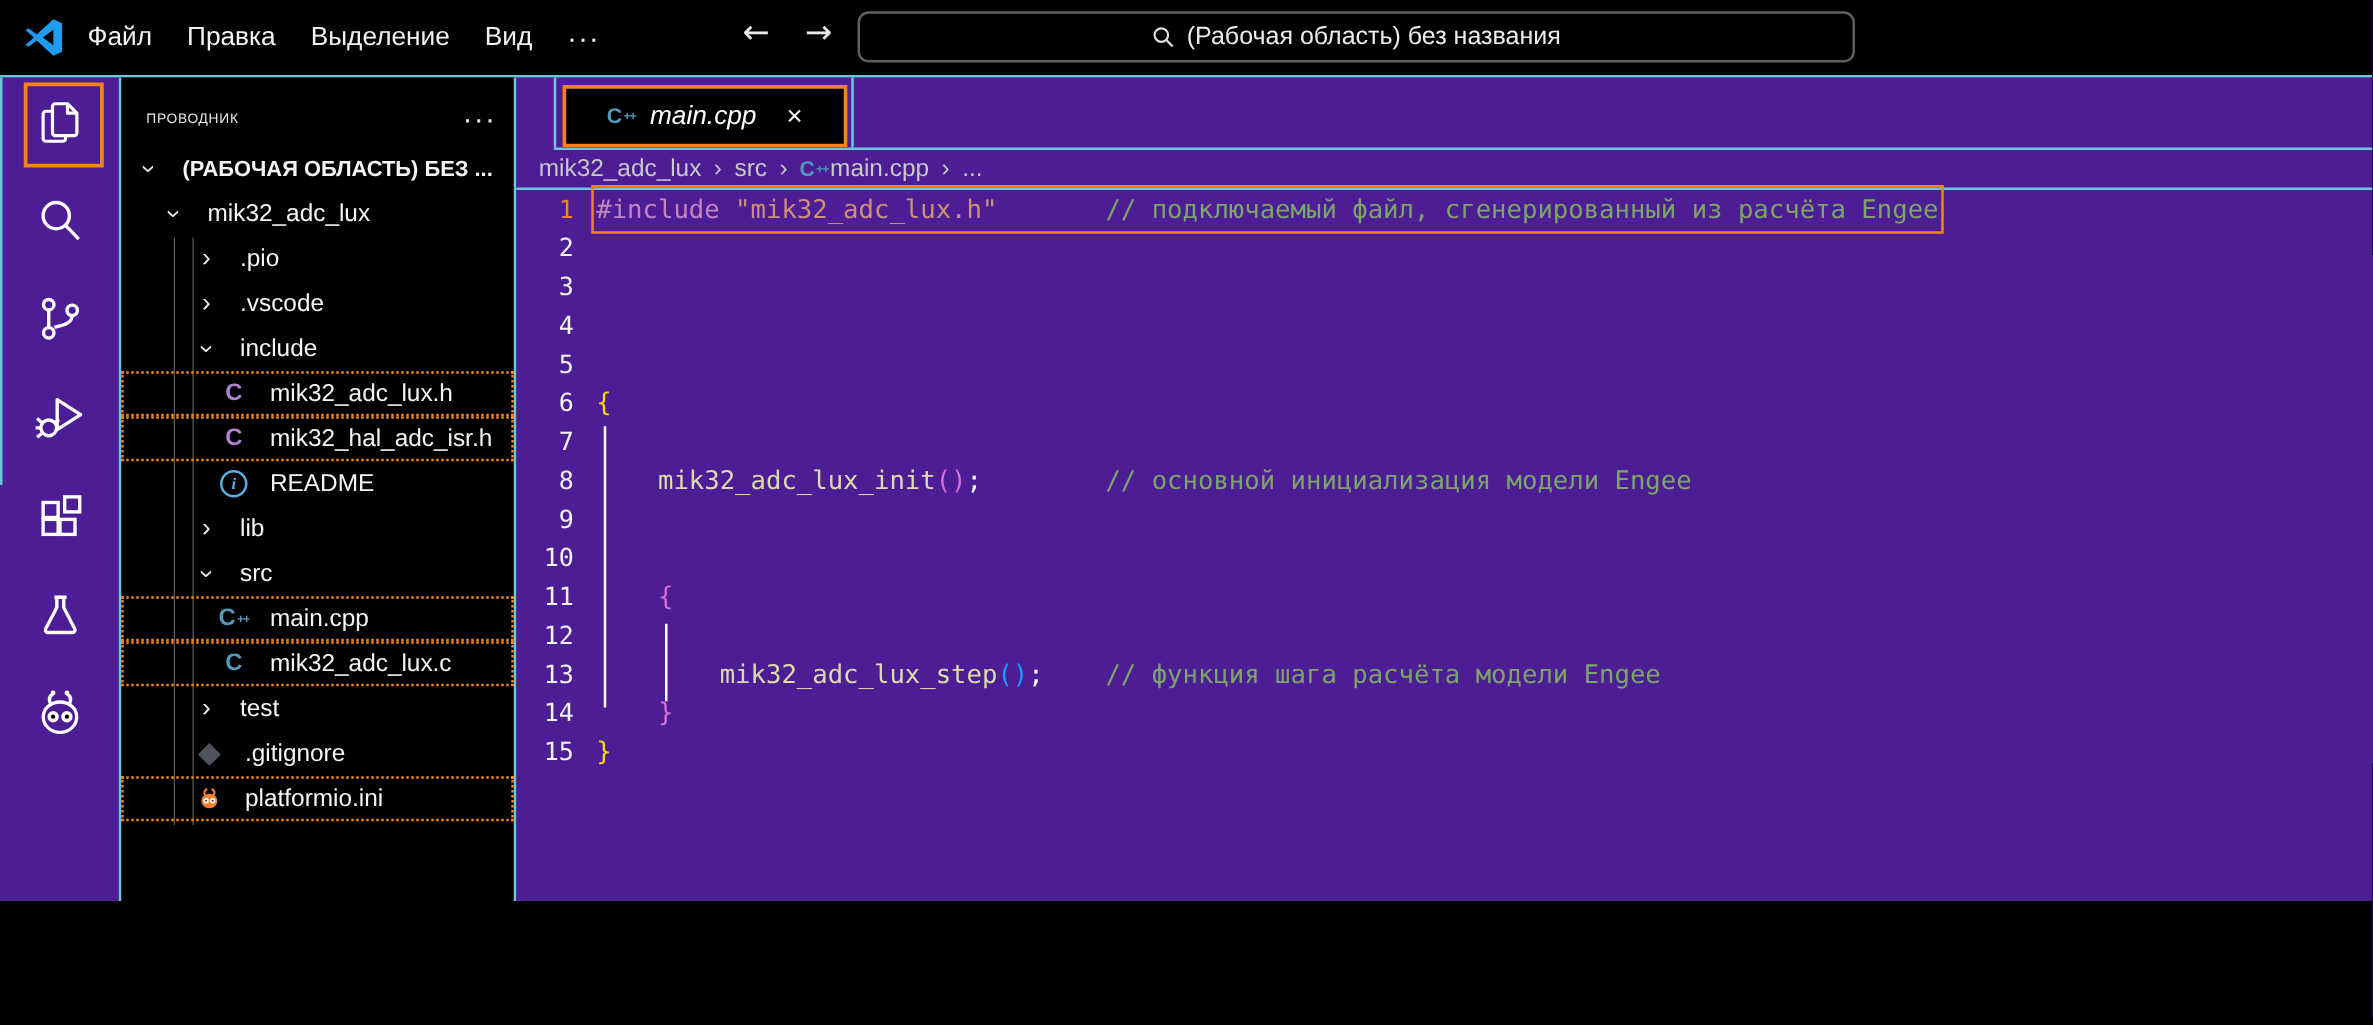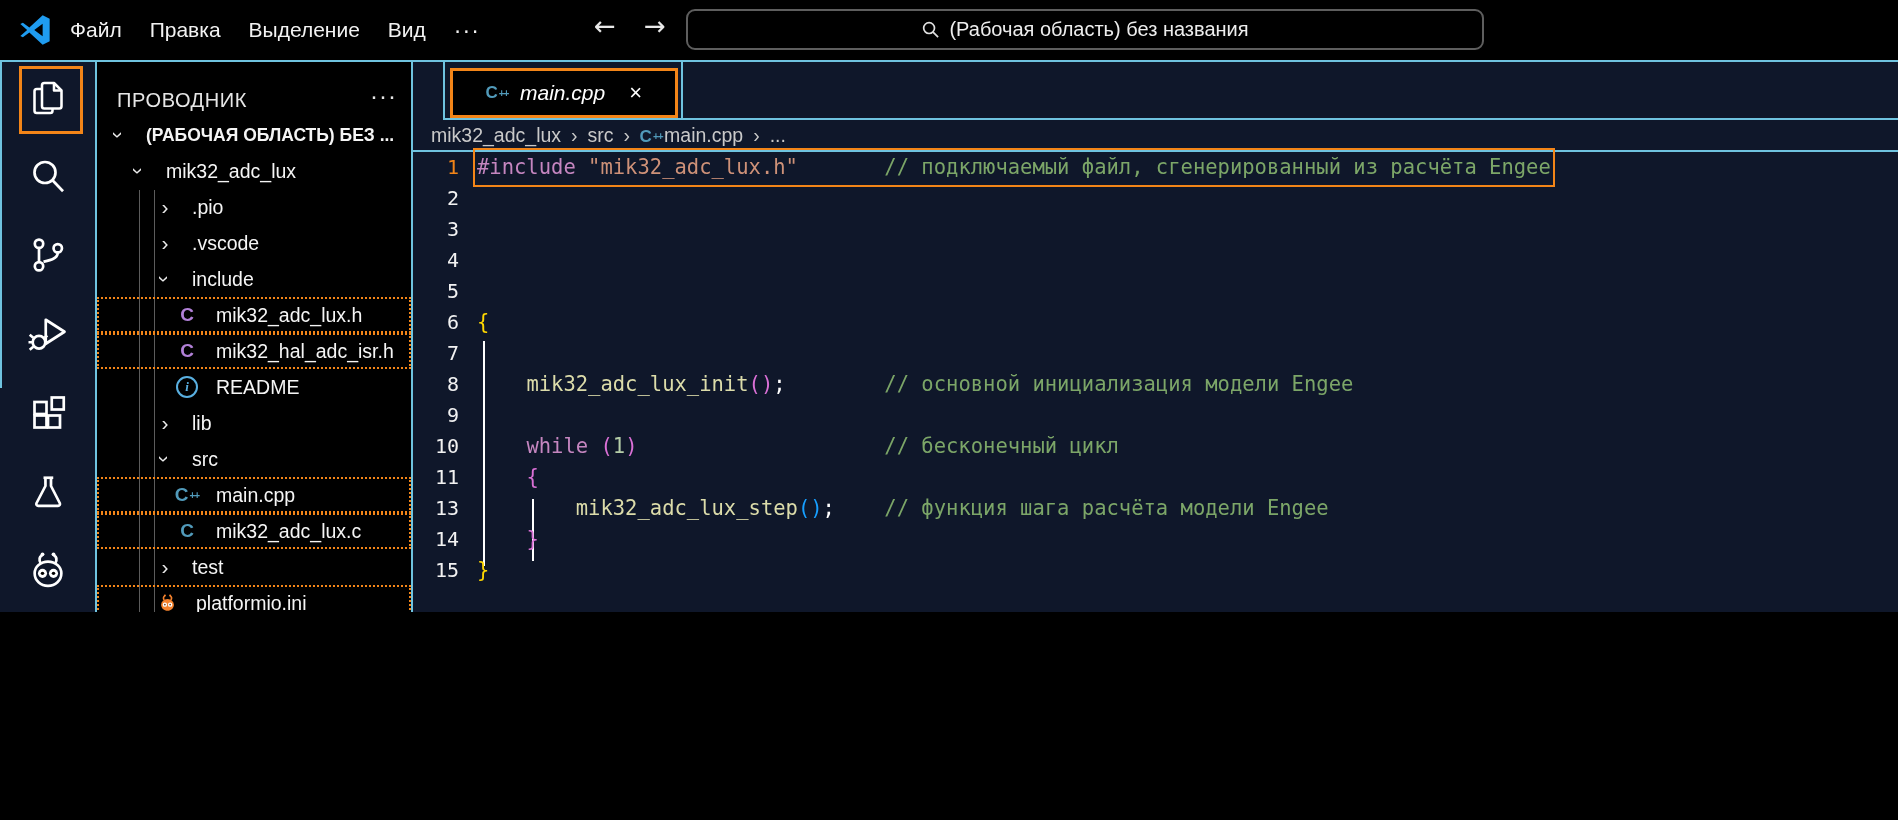--- a/index.html
+++ b/index.html
@@ -1,37 +1,37 @@
 <!DOCTYPE html>
 <html><head>
 <meta charset="utf-8">
 <style>
   html,body{margin:0;padding:0;background:#000;}
-  .screen{position:relative;width:1898px;height:612px;background:#0f172a;overflow:hidden;
+  .screen{position:relative;width:1898px;height:721px;background:#4c1d95;overflow:hidden;
           font-family:"Liberation Sans",sans-serif;color:#fff;}
   
   .titlebar{position:absolute;left:0;top:0;width:1898px;height:60px;background:#000;border-bottom:2px solid #6FC3DF;}
   .logo{position:absolute;left:18px;top:13px;width:34px;height:34px;}
   .menubar{position:absolute;left:56px;top:0;height:60px;display:flex;align-items:center;}
   .menu-item{padding:0 14px;font-size:21px;color:#f2f2f2;cursor:default;}
   .menu-item.dots{font-size:23px;letter-spacing:1px;}
   .navarrow{position:absolute;top:11px;font-size:26px;color:#e8e8e8;font-family:"DejaVu Sans",sans-serif;}
   .back{left:594px;} .fwd{left:644px;}
   .searchbox{position:absolute;left:686px;top:9px;width:794px;height:37px;border:2px solid #5e5e5e;border-radius:9px;
              display:flex;align-items:center;justify-content:center;gap:9px;font-size:20px;color:#ededed;background:#000;}
   
   .main{position:absolute;left:0;top:62px;width:1898px;height:758px;}
   .edge-teal{position:absolute;left:0;top:0;width:2px;height:326px;background:#6FC3DF;}
   
   .activitybar{position:absolute;left:0;top:0;width:95px;height:758px;}
   .ab-btn{position:absolute;left:0;width:95px;height:58px;display:flex;align-items:center;justify-content:center;}
   .active-outline{position:absolute;left:19px;top:4px;width:58px;height:62px;border:3px solid #F38518;}
   
   .sidebar{position:absolute;left:95px;top:0;width:314px;height:758px;border-left:2px solid #6FC3DF;border-right:2px solid #6FC3DF;background:#000;}
-  .sb-title{position:absolute;left:20px;top:27px;font-size:20px;letter-spacing:.6px;color:#e6e6e6;}
+  .sb-title{position:absolute;left:20px;top:27px;font-size:11px;letter-spacing:.6px;color:#e6e6e6;}
   .sb-more{position:absolute;right:14px;top:20px;font-size:24px;color:#e6e6e6;letter-spacing:1px;}
   .tree{position:absolute;left:0;top:55px;right:0;}
   .tguide{position:absolute;width:1px;background:#5c5c5c;top:128px;height:470px;}
   .tg1{left:42px;} .tg2{left:57px;}
   .row{height:36px;display:flex;align-items:center;font-size:19.5px;color:#f5f5f5;position:relative;}
   .row.bold .rlabel{font-weight:bold;font-size:17.5px;}
   .ind0{padding-left:10px;} .ind1{padding-left:30px;} .ind2{padding-left:56px;} .ind3{padding-left:76px;}
   .row.boxed{outline:2px dotted #F38518;outline-offset:-2px;}
   .chev{width:24px;display:inline-block;text-align:center;font-size:21px;color:#ececec;}
   .chev.down{transform:rotate(90deg);}
@@ -212,20 +212,26 @@
             <span class="ficon cpp">C<i class="pp">++</i></span>
             <span class="rlabel">main.cpp</span>
           </div>
           <div class="row ind3 boxed">
             <span class="ficon c-source">C</span>
             <span class="rlabel">mik32_adc_lux.c</span>
           </div>
           <div class="row ind2">
             <span class="chev">›</span>
             <span class="rlabel">test</span>
+          </div>
+          <div class="row ind2">
+            <span class="ficon git">
+              <i class="gd"></i>
+            </span>
+            <span class="rlabel">.gitignore</span>
           </div>
           <div class="row ind2 boxed">
             <span class="ficon platformio">
               <svg width="21" height="21" viewBox="0 0 28 28" fill="none" stroke="#F5822D" stroke-width="2.2">
                 <path d="M9.5 9.5 C8 7 8.5 5 10.5 3.8"></path>
                 <circle cx="10.5" cy="3.4" r="1.4" fill="#F5822D" stroke="none"></circle>
                 <path d="M18.5 9.5 C20 7 19.5 5 17.5 3.8"></path>
                 <circle cx="17.5" cy="3.4" r="1.4" fill="#F5822D" stroke="none"></circle>
                 <path d="M5.5 15.5 a8.5 7.5 0 0 1 17 0 c0 4.5-3.8 8-8.5 8 s-8.5-3.5-8.5-8 Z" fill="#F5822D" stroke="none"></path>
                 <circle cx="10.5" cy="15.5" r="2.9" fill="#fff" stroke="none"></circle>
@@ -264,22 +270,23 @@
         <div id="code-lines">
             <div class="line active"><span class="num">1</span><span class="content boxed"><span class="kw">#include</span><span class="pl"> </span><span class="str">"mik32_adc_lux.h"</span><span class="pl">       </span><span class="cm">// подключаемый файл, сгенерированный из расчёта Engee</span></span></div>
             <div class="line"><span class="num">2</span><span class="content"></span></div>
             <div class="line"><span class="num">3</span></div>
             <div class="line"><span class="num">4</span><span class="content"></span></div>
             <div class="line"><span class="num">5</span></div>
             <div class="line"><span class="num">6</span><span class="content"><span class="b1">{</span></span></div>
             <div class="line"><span class="num">7</span><span class="content"></span></div>
             <div class="line"><span class="num">8</span><span class="content"><span class="pl">    </span><span class="fn">mik32_adc_lux_init</span><span class="b2">()</span><span class="pl">;        </span><span class="cm">// основной инициализация модели Engee</span></span></div>
             <div class="line"><span class="num">9</span><span class="content"></span></div>
-            <div class="line"><span class="num">10</span><span class="content"><span class="pl">    </span><span class="kw">while</span><span class="pl"> </span><span class="b2">(</span><span class="nu">1</span><span class="b2">)</span><span class="pl">                    </span><span class="cm">// бесконечный цикл</span></span></div>
+            <div class="line"><span class="num">10</span></div>
             <div class="line"><span class="num">11</span><span class="content"><span class="pl">    </span><span class="b2">{</span></span></div>
+            <div class="line"><span class="num">12</span><span class="content"></span></div>
             <div class="line"><span class="num">13</span><span class="content"><span class="pl">        </span><span class="fn">mik32_adc_lux_step</span><span class="b3">()</span><span class="pl">;    </span><span class="cm">// функция шага расчёта модели Engee</span></span></div>
             <div class="line"><span class="num">14</span><span class="content"><span class="pl">    </span><span class="b2">}</span></span></div>
             <div class="line"><span class="num">15</span><span class="content"><span class="b1">}</span></span></div>
           </div>
       </div>
     </div>
   </div>
 </div>
 
 </body></html>

